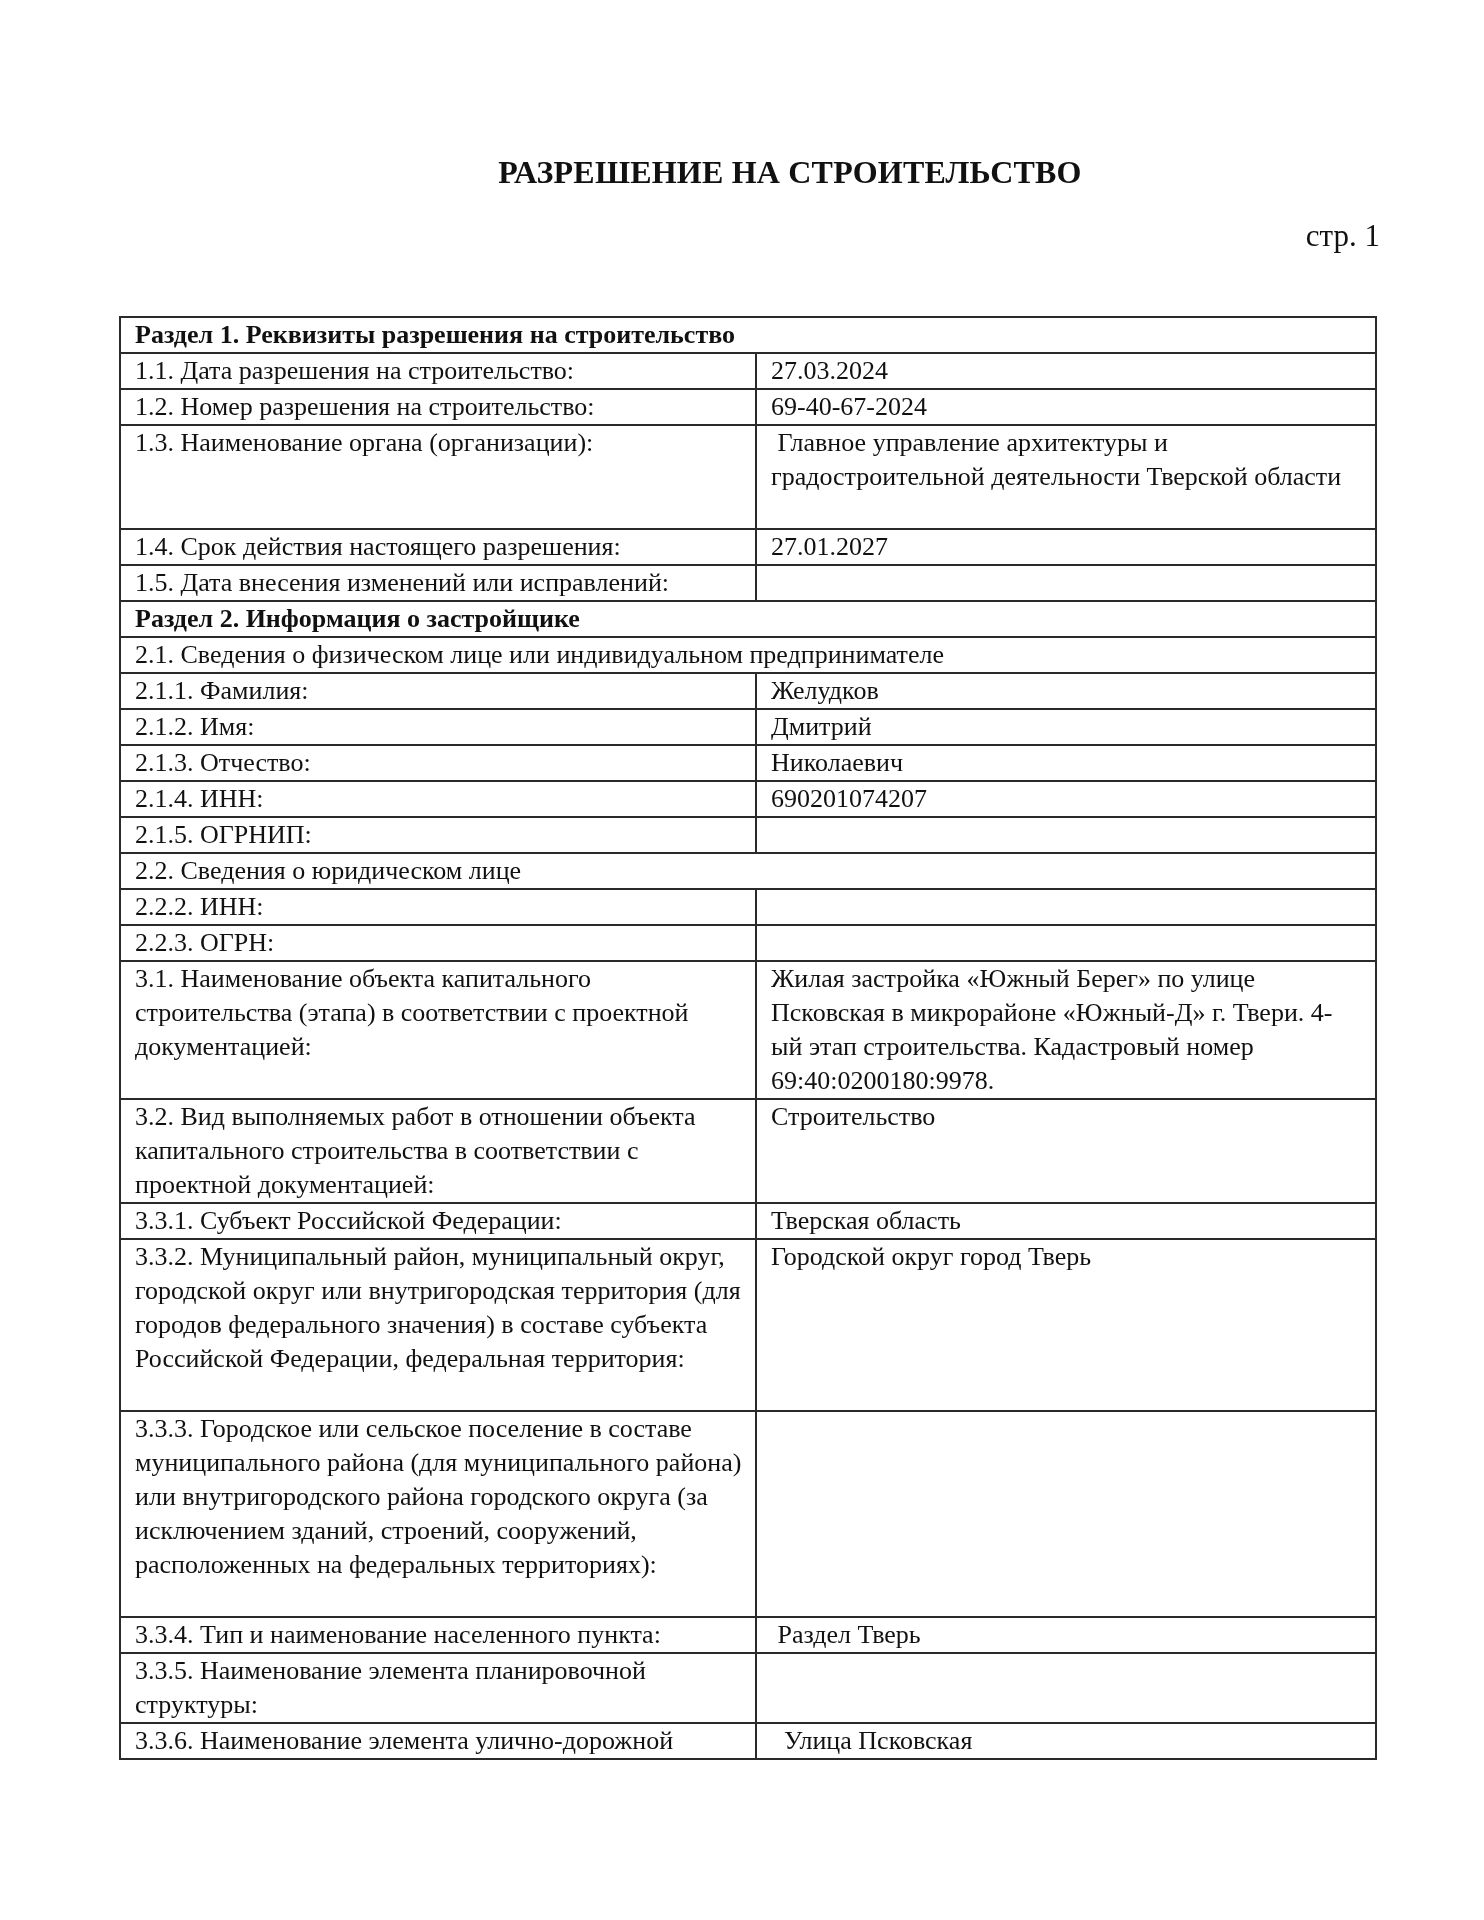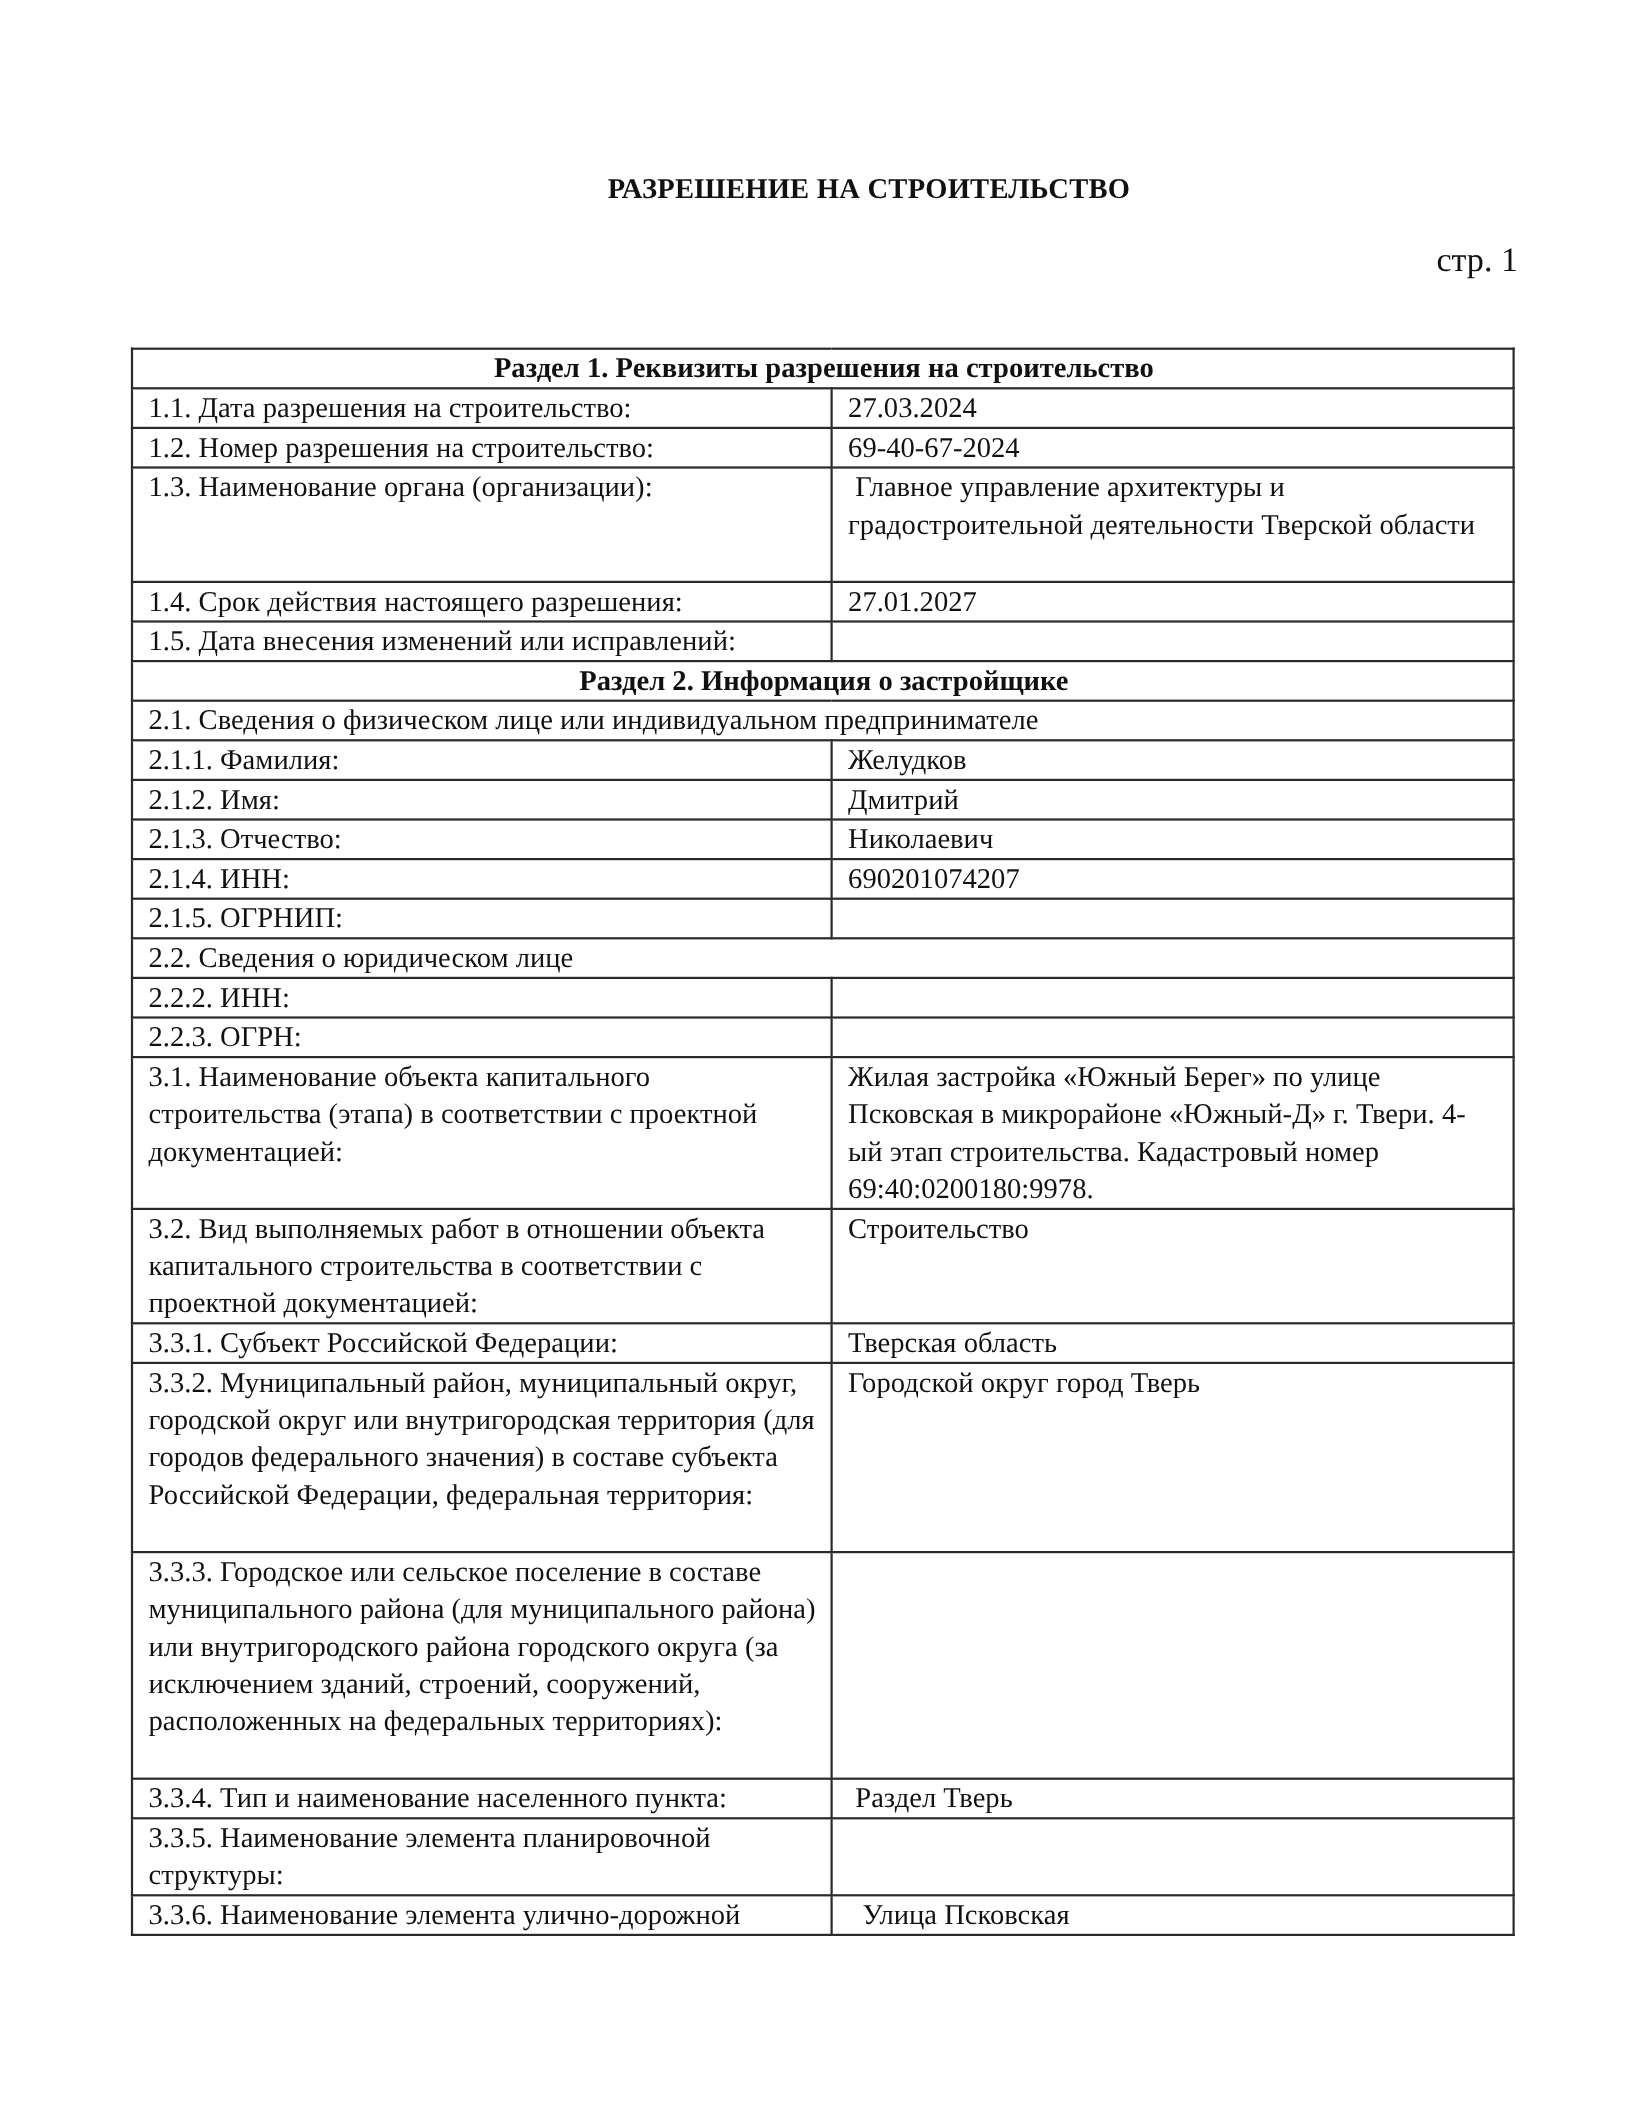--- a/index.html
+++ b/index.html
@@ -2,39 +2,39 @@
 <html><head>
 <meta charset="utf-8">
 <style>
   html, body { margin: 0; padding: 0; background: #ffffff; }
   body {
     width: 1484px; height: 1920px; position: relative; overflow: hidden;
     font-family: "Liberation Serif", serif; color: #111111;
   }
   .doc-title {
     position: absolute; left: 0; width: 1484px; top: 155px;
-    text-align: center; font-weight: bold; font-size: 26px; line-height: 34px;
+    text-align: center; font-weight: bold; font-size: 32px; line-height: 34px;
     letter-spacing: 0.2px; padding-left: 96px; box-sizing: border-box;
   }
   .page-num {
     position: absolute; right: 104px; top: 221px;
     font-size: 31px; line-height: 30px;
   }
   table.permit {
     position: absolute; left: 119px; top: 316px; width: 1256px;
     border-collapse: collapse; table-layout: fixed;
     font-size: 26px; line-height: 34px;
   }
   table.permit td {
     border: 2px solid #2a2a2a; padding: 0 12px 0 14px; vertical-align: top;
     overflow: hidden; white-space: normal;
   }
   table.permit col.c1 { width: 636px; }
   table.permit col.c2 { width: 620px; }
-  td.section { text-align: center; font-weight: bold; padding: 0; }
+  td.section { font-weight: bold; padding: 0; }
   td.val { padding-left: 10px; }
   .tall2 { height: 68px; }
   .tall3 { height: 102px; }
   .tall4 { height: 136px; border-radius: 29px; }
   .tall5 { height: 170px; }
   .tall6 { height: 204px; }
 </style>
 </head>
 <body>
 

